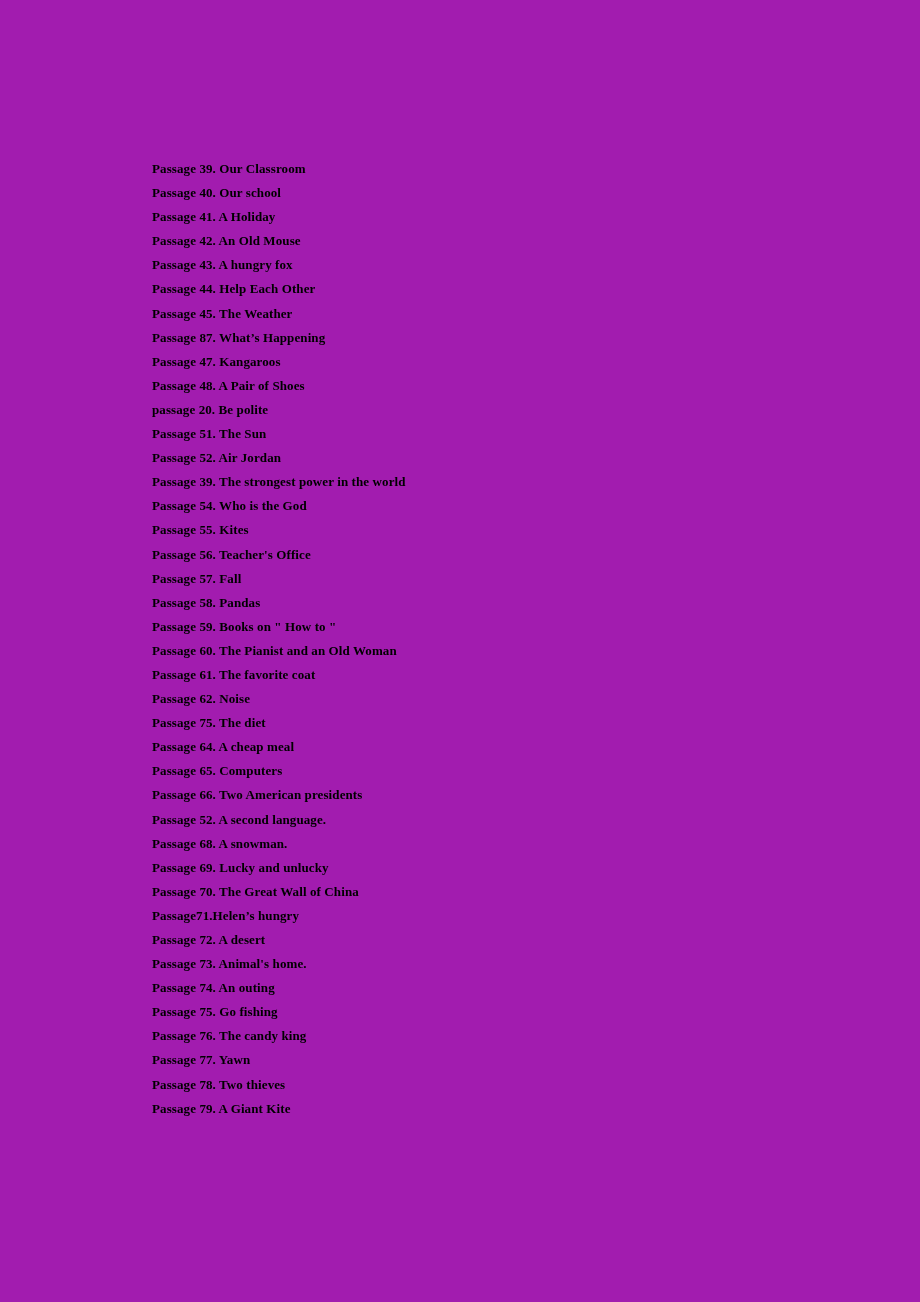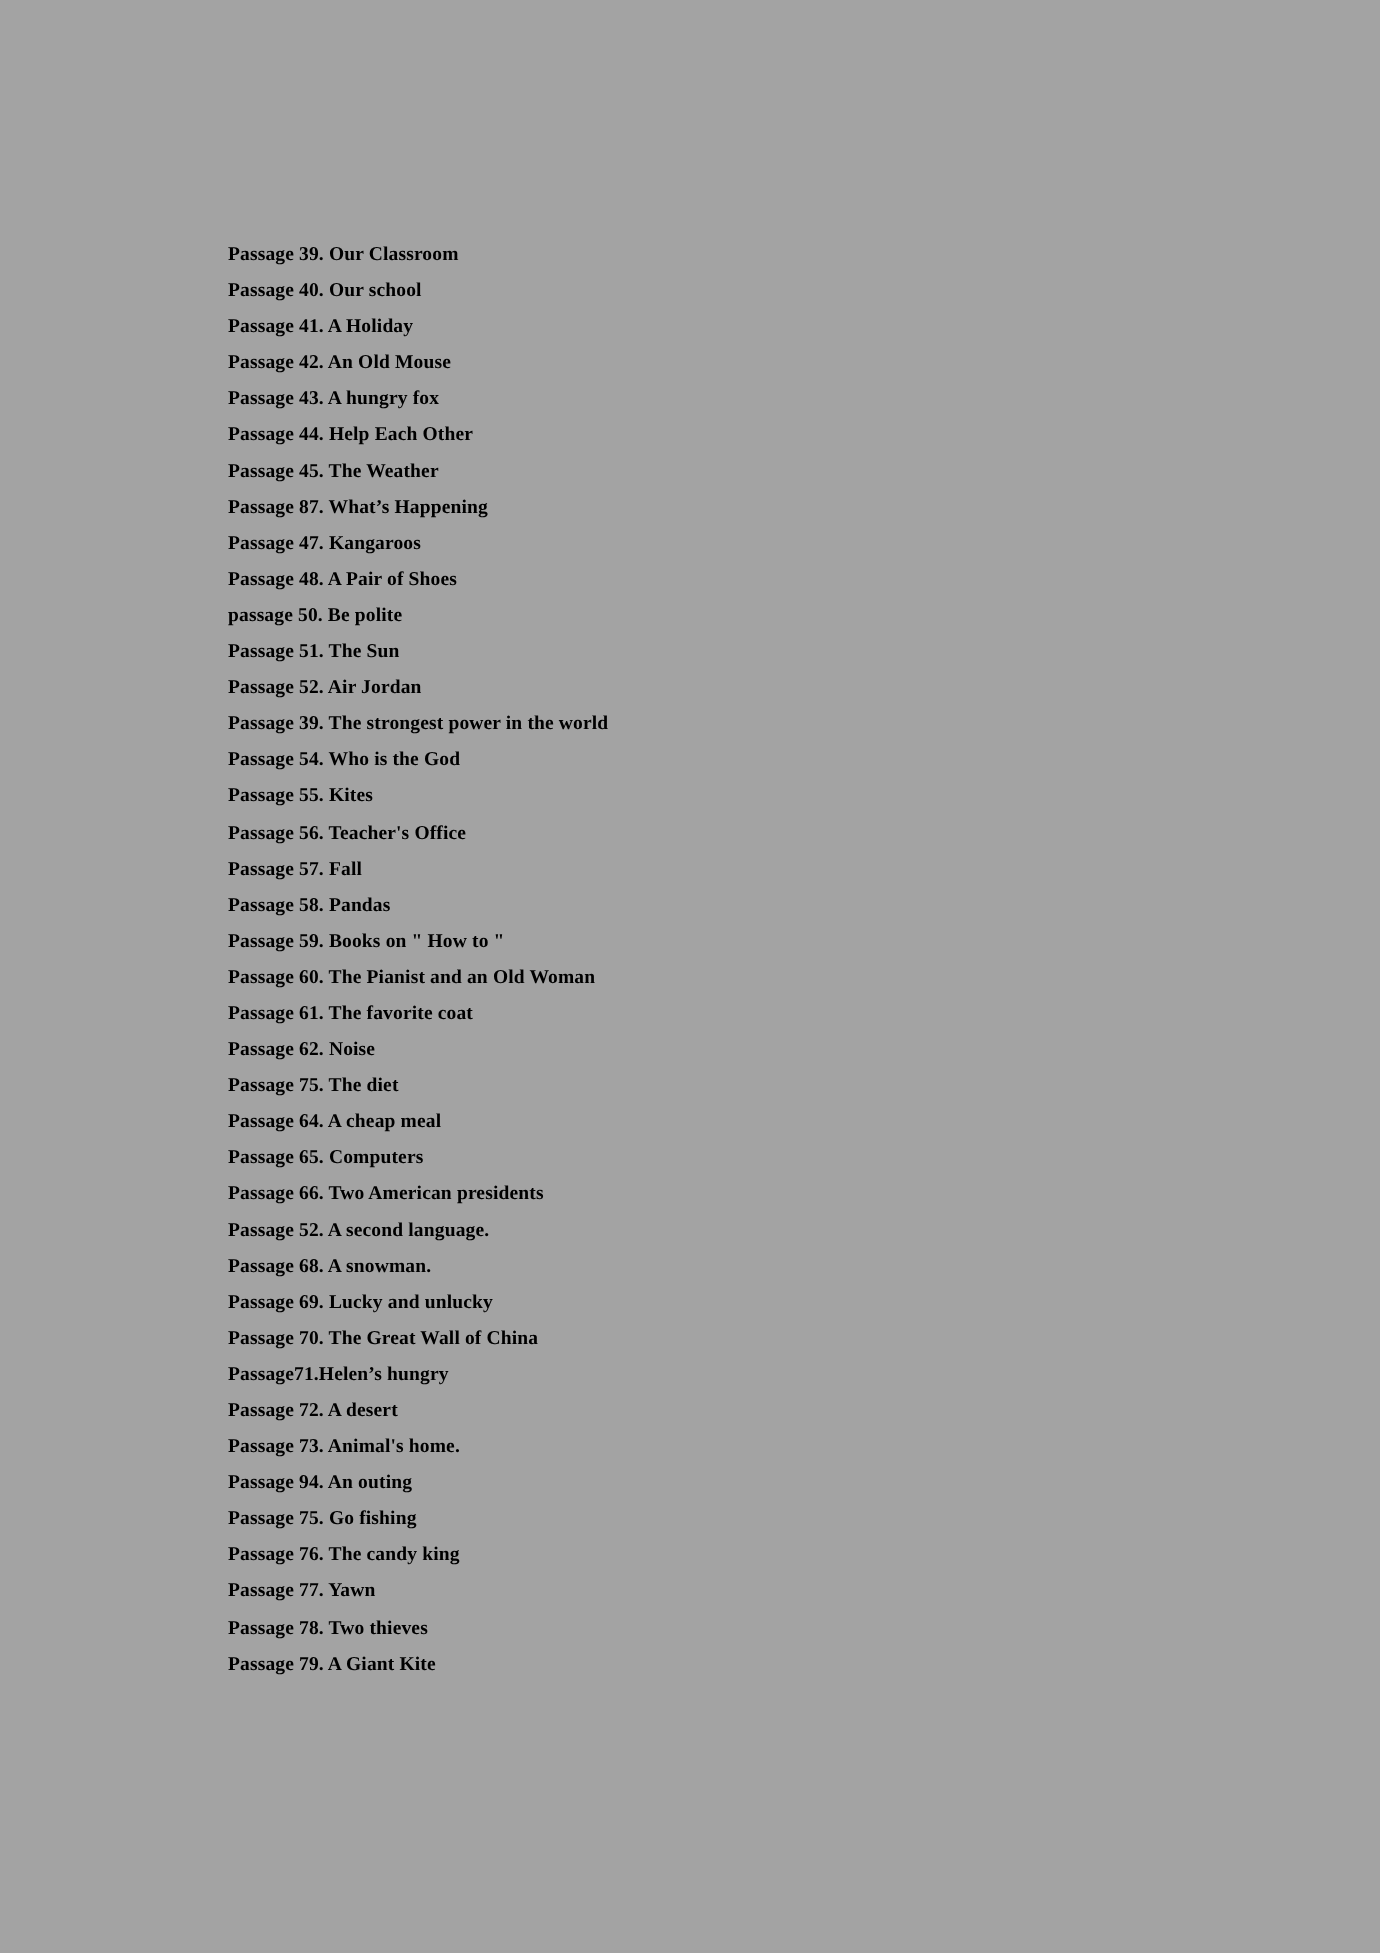--- a/index.html
+++ b/index.html
@@ -15,21 +15,21 @@
     overflow: hidden;
     font-family: "Liberation Serif", "DejaVu Serif", serif;
     -webkit-font-smoothing: antialiased;
   }
   .page {
     position: absolute;
     left: 0;
     top: 0;
     width: 920px;
     height: 1302px;
-    background: #a3a3a3;
+    background: #a21caf;
   }
   .content-area {
     position: absolute;
     left: 152px;
     top: 157px;
     width: 700px;
   }
   .toc-list {
     list-style: none;
     margin: 0;
@@ -57,21 +57,21 @@
         <li class="toc-entry">Passage 39. Our Classroom</li>
         <li class="toc-entry">Passage 40. Our school</li>
         <li class="toc-entry">Passage 41. A Holiday</li>
         <li class="toc-entry">Passage 42. An Old Mouse</li>
         <li class="toc-entry">Passage 43. A hungry fox</li>
         <li class="toc-entry">Passage 44. Help Each Other</li>
         <li class="toc-entry">Passage 45. The Weather</li>
         <li class="toc-entry">Passage 87. What’s Happening</li>
         <li class="toc-entry">Passage 47. Kangaroos</li>
         <li class="toc-entry">Passage 48. A Pair of Shoes</li>
-        <li class="toc-entry">passage 50. Be polite</li>
+        <li class="toc-entry">passage 20. Be polite</li>
         <li class="toc-entry">Passage 51. The Sun</li>
         <li class="toc-entry">Passage 52. Air Jordan</li>
         <li class="toc-entry">Passage 39. The strongest power in the world</li>
         <li class="toc-entry">Passage 54. Who is the God</li>
         <li class="toc-entry">Passage 55. Kites</li>
         <li class="toc-entry">Passage 56. Teacher's Office</li>
         <li class="toc-entry">Passage 57. Fall</li>
         <li class="toc-entry">Passage 58. Pandas</li>
         <li class="toc-entry">Passage 59. Books on " How to "</li>
         <li class="toc-entry">Passage 60. The Pianist and an Old Woman</li>
@@ -81,21 +81,21 @@
         <li class="toc-entry">Passage 64. A cheap meal</li>
         <li class="toc-entry">Passage 65. Computers</li>
         <li class="toc-entry">Passage 66. Two American presidents</li>
         <li class="toc-entry">Passage 52. A second language.</li>
         <li class="toc-entry">Passage 68. A snowman.</li>
         <li class="toc-entry">Passage 69. Lucky and unlucky</li>
         <li class="toc-entry">Passage 70. The Great Wall of China</li>
         <li class="toc-entry">Passage71.Helen’s hungry</li>
         <li class="toc-entry">Passage 72. A desert</li>
         <li class="toc-entry">Passage 73. Animal's home.</li>
-        <li class="toc-entry">Passage 94. An outing</li>
+        <li class="toc-entry">Passage 74. An outing</li>
         <li class="toc-entry">Passage 75. Go fishing</li>
         <li class="toc-entry">Passage 76. The candy king</li>
         <li class="toc-entry">Passage 77. Yawn</li>
         <li class="toc-entry">Passage 78. Two thieves</li>
         <li class="toc-entry">Passage 79. A Giant Kite</li>
       </ul>
   </div>
 </div>
 
 </body></html>

